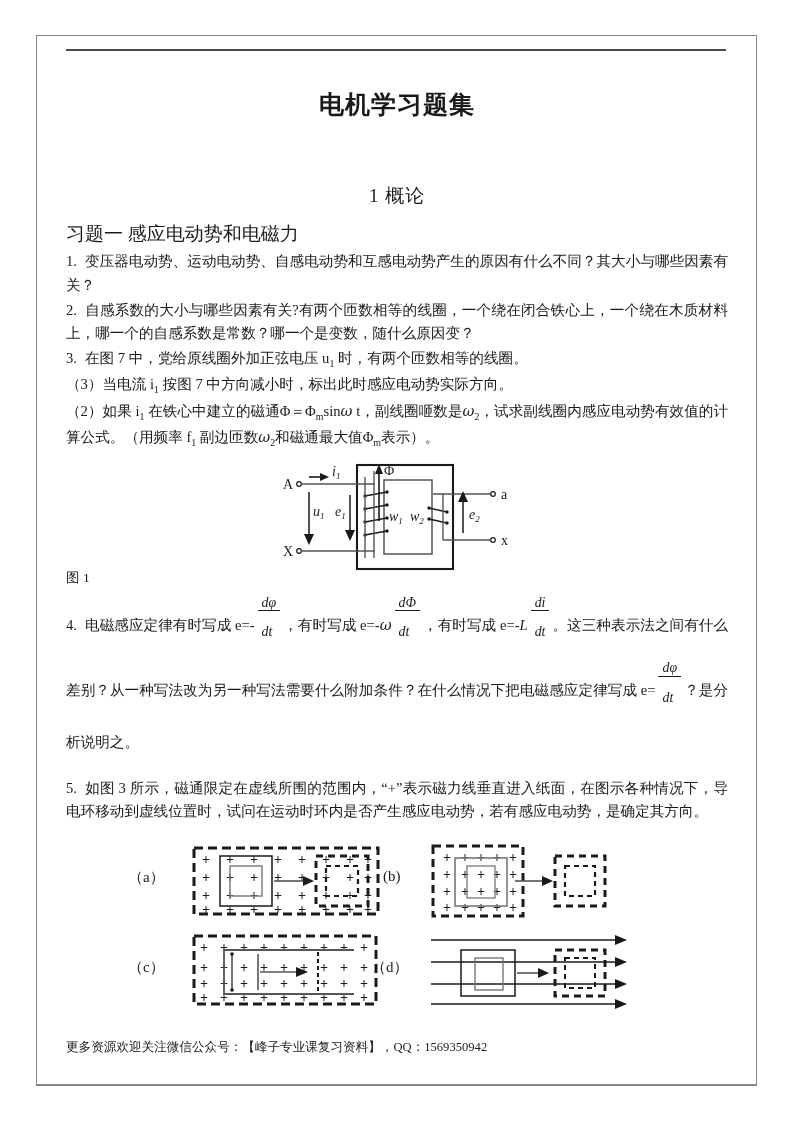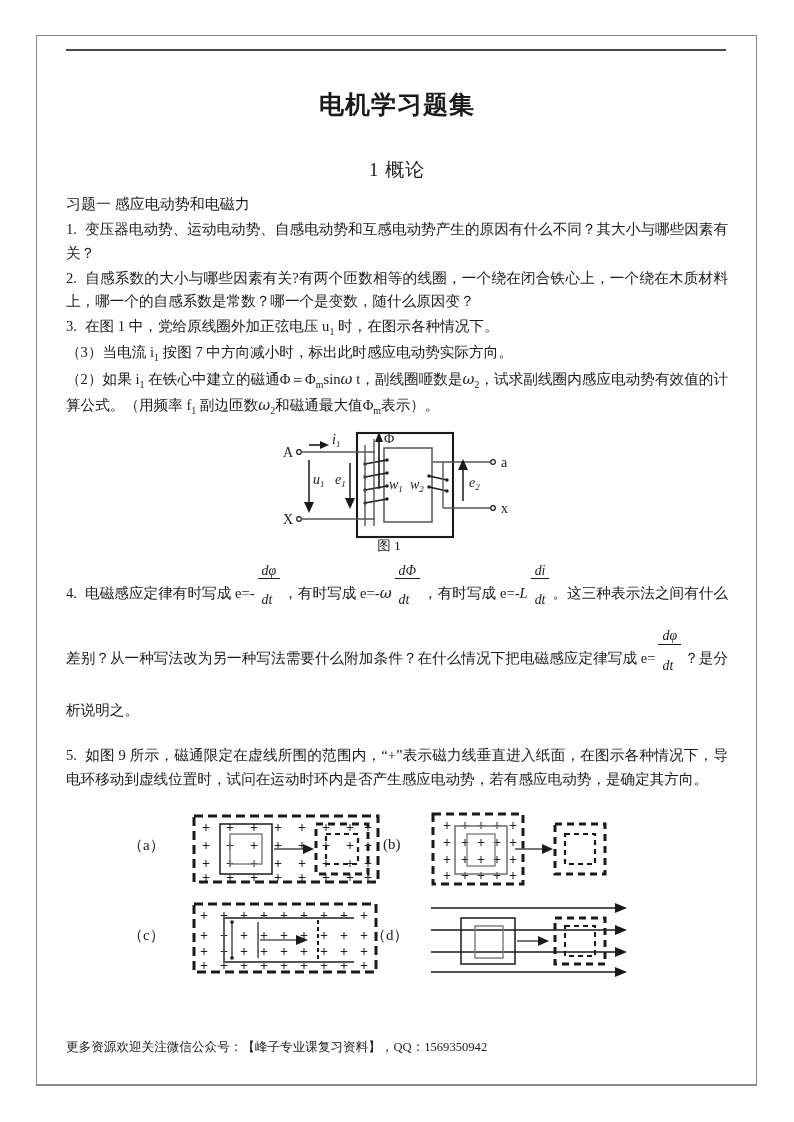--- a/index.html
+++ b/index.html
@@ -36,26 +36,26 @@
     font-size: 25px;
     font-weight: bold;
     font-family: Liberation Sans, sans-serif;
     letter-spacing: 1px;
     margin-top: 28px;
     margin-bottom: 0;
   }
   .section-title {
     text-align: center;
     font-size: 19px;
-    margin-top: 36px;
+    margin-top: 62px;
     margin-bottom: 10px;
     letter-spacing: 1px;
   }
   .sub-head {
-    font-size: 15px;
+    font-size: 19px;
     margin: 6px 0 2px 0;
     line-height: 1.55;
   }
   .para {
     font-size: 14.6px;
     line-height: 1.62;
     margin: 1px 0;
     text-align: justify;
   }
   .para .num { margin-right: 8px; }
@@ -74,21 +74,21 @@
     position: relative;
     top: -2px;
   }
   .frac .n { display: block; padding: 0 4px; line-height: 1.05; }
   .frac .d { display: block; padding: 13px 4px; line-height: 1.15; border-top: 1.1px solid #1a1a1a; }
   .formula-line { line-height: 2.45; }
 
   
   .fig1-wrap { position: relative; height: 132px; margin-top: 10px; }
   .fig1 { position: absolute; left: 50%; transform: translateX(-50%); width: 300px; height: 112px; }
-  .fig1-cap { position: absolute; left: 0; right: 16px; top: 108px; text-align: center; font-size: 13.5px; }
+  .fig1-cap { position: absolute; left: 0; right: 16px; top: 108px; font-size: 13.5px; }
 
   
   .fig2-wrap { position: relative; margin-top: 14px; height: 190px; }
   .panel { position: absolute; }
   .panel-label { position: absolute; font-size: 15px; }
 
   .footer {
     position: absolute;
     left: 66px; top: 1039px;
     width: 662px;
@@ -120,21 +120,21 @@
 
   <div class="para">
     <span class="num">1.</span><span>变压器电动势、运动电动势、自感电动势和互感电动势产生的原因有什么不同？其大小与哪些因素有关？</span>
   </div>
 
   <div class="para">
     <span class="num">2.</span><span>自感系数的大小与哪些因素有关?有两个匝数相等的线圈，一个绕在闭合铁心上，一个绕在木质材料上，哪一个的自感系数是常数？哪一个是变数，随什么原因变？</span>
   </div>
 
   <div class="para">
-    <span class="num">3.</span><span>在图 1 中，党给原线圈外加正弦电压 u</span><span class="sub">1</span><span> 时，在图示各种情况下。</span>
+    <span class="num">3.</span><span>在图 7 中，党给原线圈外加正弦电压 u</span><span class="sub">1</span><span> 时，有两个匝数相等的线圈。</span>
   </div>
 
   <div class="para indent-para">
     <span>（3）当电流 i</span><span class="sub">1</span><span> 按图 7 中方向减小时，标出此时感应电动势实际方向。</span>
   </div>
 
   <div class="para indent-para">
     <span>（2）如果 i</span><span class="sub">1</span><span> 在铁心中建立的磁通Φ＝Φ</span><span class="sub">m</span><span>sin</span><span class="greek">ω</span><span> t，副线圈咂数是</span><span class="greek">ω</span><span class="sub">2</span><span>，试求副线圈内感应电动势有效值的计算公式。（用频率 f</span><span class="sub">1</span><span> 副边匝数</span><span class="greek">ω</span><span class="sub">2</span><span>和磁通最大值Φ</span><span class="sub">m</span><span>表示）。</span>
   </div>
 
@@ -217,21 +217,21 @@
       </svg>
     </div>
     <div class="fig1-cap">图 1</div>
   </div>
 
   <div class="para formula-line">
     <span class="num">4.</span><span>电磁感应定律有时写成 e=-</span><span class="frac"><span class="n">dφ</span><span class="d">dt</span></span><span>，有时写成 e=-</span><span class="greek">ω</span><span class="frac"><span class="n">dΦ</span><span class="d">dt</span></span><span>，有时写成 e=-</span><span class="ital">L</span><span class="frac"><span class="n">di</span><span class="d">dt</span></span><span>。这三种表示法之间有什么差别？从一种写法改为另一种写法需要什么附加条件？在什么情况下把电磁感应定律写成 e=</span><span class="frac"><span class="n">dφ</span><span class="d">dt</span></span><span>？是分析说明之。</span>
   </div>
 
   <div class="para" style="margin-top:16px">
-    <span class="num">5.</span><span>如图 9 所示，磁通限定在虚线所围的范围内，“+”表示磁力线垂直进入纸面，在图示各种情况下，导电环移动到虚线位置时，试问在运动时环内是否产生感应电动势，若有感应电动势，是确定其方向。</span>
+    <span class="num">5.</span><span>如图 3 所示，磁通限定在虚线所围的范围内，“+”表示磁力线垂直进入纸面，在图示各种情况下，导电环移动到虚线位置时，试问在运动时环内是否产生感应电动势，若有感应电动势，是确定其方向。</span>
   </div>
 
   <div class="fig2-wrap">
 
     <div class="panel" style="left:120px; top:4px;">
       <svg width="200" height="80" viewBox="0 0 200 80">
         <rect x="8" y="6" width="184" height="66" fill="none" stroke="#1a1a1a" stroke-width="3" stroke-dasharray="9 5"></rect>
         <g font-size="14" fill="#1a1a1a" font-weight="bold" text-anchor="middle">
           <text x="20" y="22">+</text>
             <text x="44" y="22">+</text>

